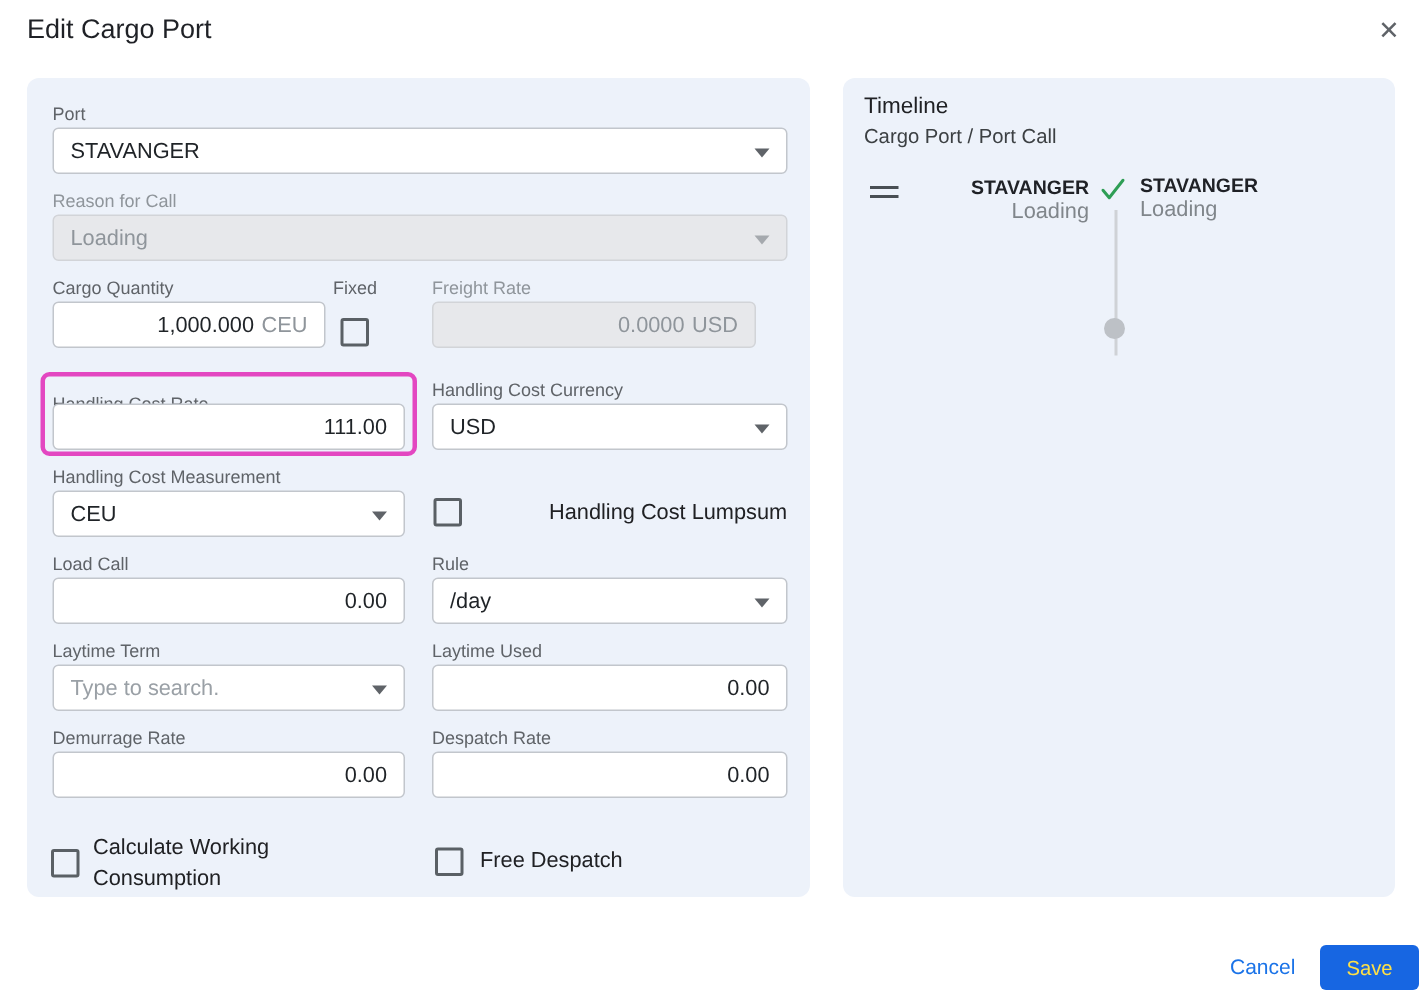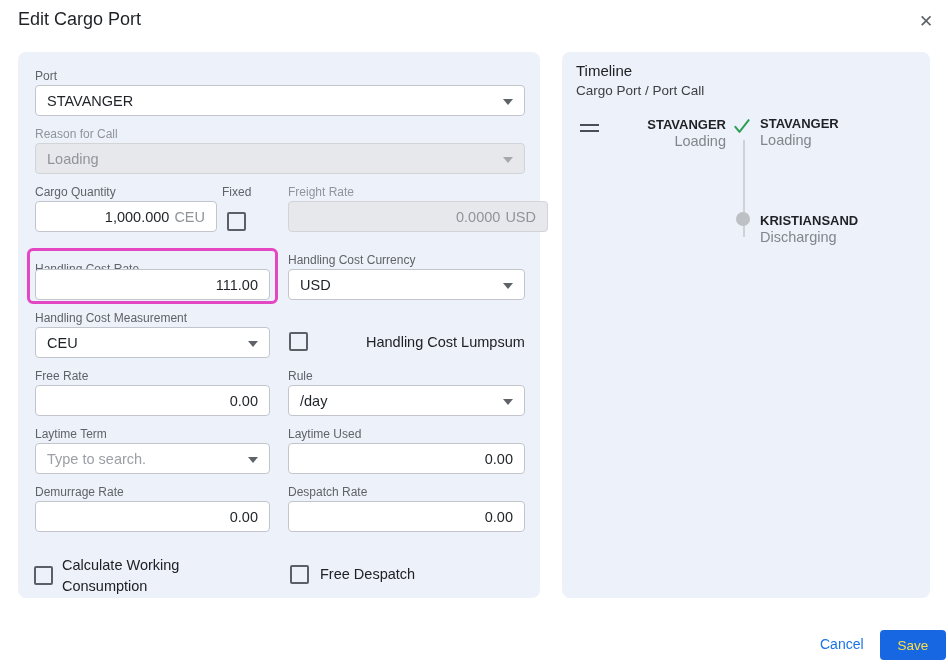--- a/index.html
+++ b/index.html
@@ -111,21 +111,21 @@
   </div>
 
   <div class="fld-label" style="left:17px; top:133px;">Cargo Quantity</div>
   <div class="input right" style="left:17px; top:149px; width:182px;">
     <span>1,000.000</span>
     <span class="unit">CEU</span>
   </div>
   <div class="fld-label" style="left:204px; top:133px;">Fixed</div>
   <span class="checkbox" style="left:209px; top:160px;"></span>
   <div class="fld-label dis" style="left:270px; top:133px;">Freight Rate</div>
-  <div class="input right disabled" style="left:270px; top:149px; width:260px;">
+  <div class="input right disabled" style="left:270px; top:149px; width:216px;">
     <span>0.0000</span>
     <span class="unit">USD</span>
   </div>
 
   <div class="highlight-box"></div>
   <div class="fld-label" style="left:17px; top:210px;">Handling Cost Rate</div>
   <div class="input right" style="left:17px; top:217px; width:235px;">
     <span>111.00</span>
   </div>
   <div class="fld-label" style="left:270px; top:201px;">Handling Cost Currency</div>
@@ -135,21 +135,21 @@
   </div>
 
   <div class="fld-label" style="left:17px; top:259px;">Handling Cost Measurement</div>
   <div class="input select" style="left:17px; top:275px; width:235px;">
     <span>CEU</span>
     <span class="arrow"></span>
   </div>
   <span class="checkbox" style="left:271px; top:280px;"></span>
   <div class="cb-label" style="left:301px; top:280px;margin-left:47px;">Handling Cost Lumpsum</div>
 
-  <div class="fld-label" style="left:17px; top:317px;">Free Rate</div>
+  <div class="fld-label" style="left:17px; top:317px;">Load Call</div>
   <div class="input right" style="left:17px; top:333px; width:235px;">
     <span>0.00</span>
   </div>
   <div class="fld-label" style="left:270px; top:317px;">Rule</div>
   <div class="input select" style="left:270px; top:333px; width:237px;">
     <span>/day</span>
     <span class="arrow"></span>
   </div>
 
   <div class="fld-label" style="left:17px; top:375px;">Laytime Term</div>
@@ -194,20 +194,16 @@
   <svg class="tl-check" viewBox="0 0 24 24">
     <path d="M4 13l5 6L20 5" fill="none" stroke="#2e9e55" stroke-width="2.4" stroke-linecap="round" stroke-linejoin="round"></path>
   </svg>
   <div class="tl-line"></div>
   <div class="tl-dot"></div>
 
   <div class="tl-block tl-right1">
     <div class="tl-port">STAVANGER</div>
     <div class="tl-action">Loading</div>
   </div>
-  <div class="tl-block tl-right2">
-    <div class="tl-port">KRISTIANSAND</div>
-    <div class="tl-action">Discharging</div>
-  </div>
 </div>
 
 <div class="cancel-btn">Cancel</div>
 <button class="save-btn">Save</button>
 
 </body></html>

